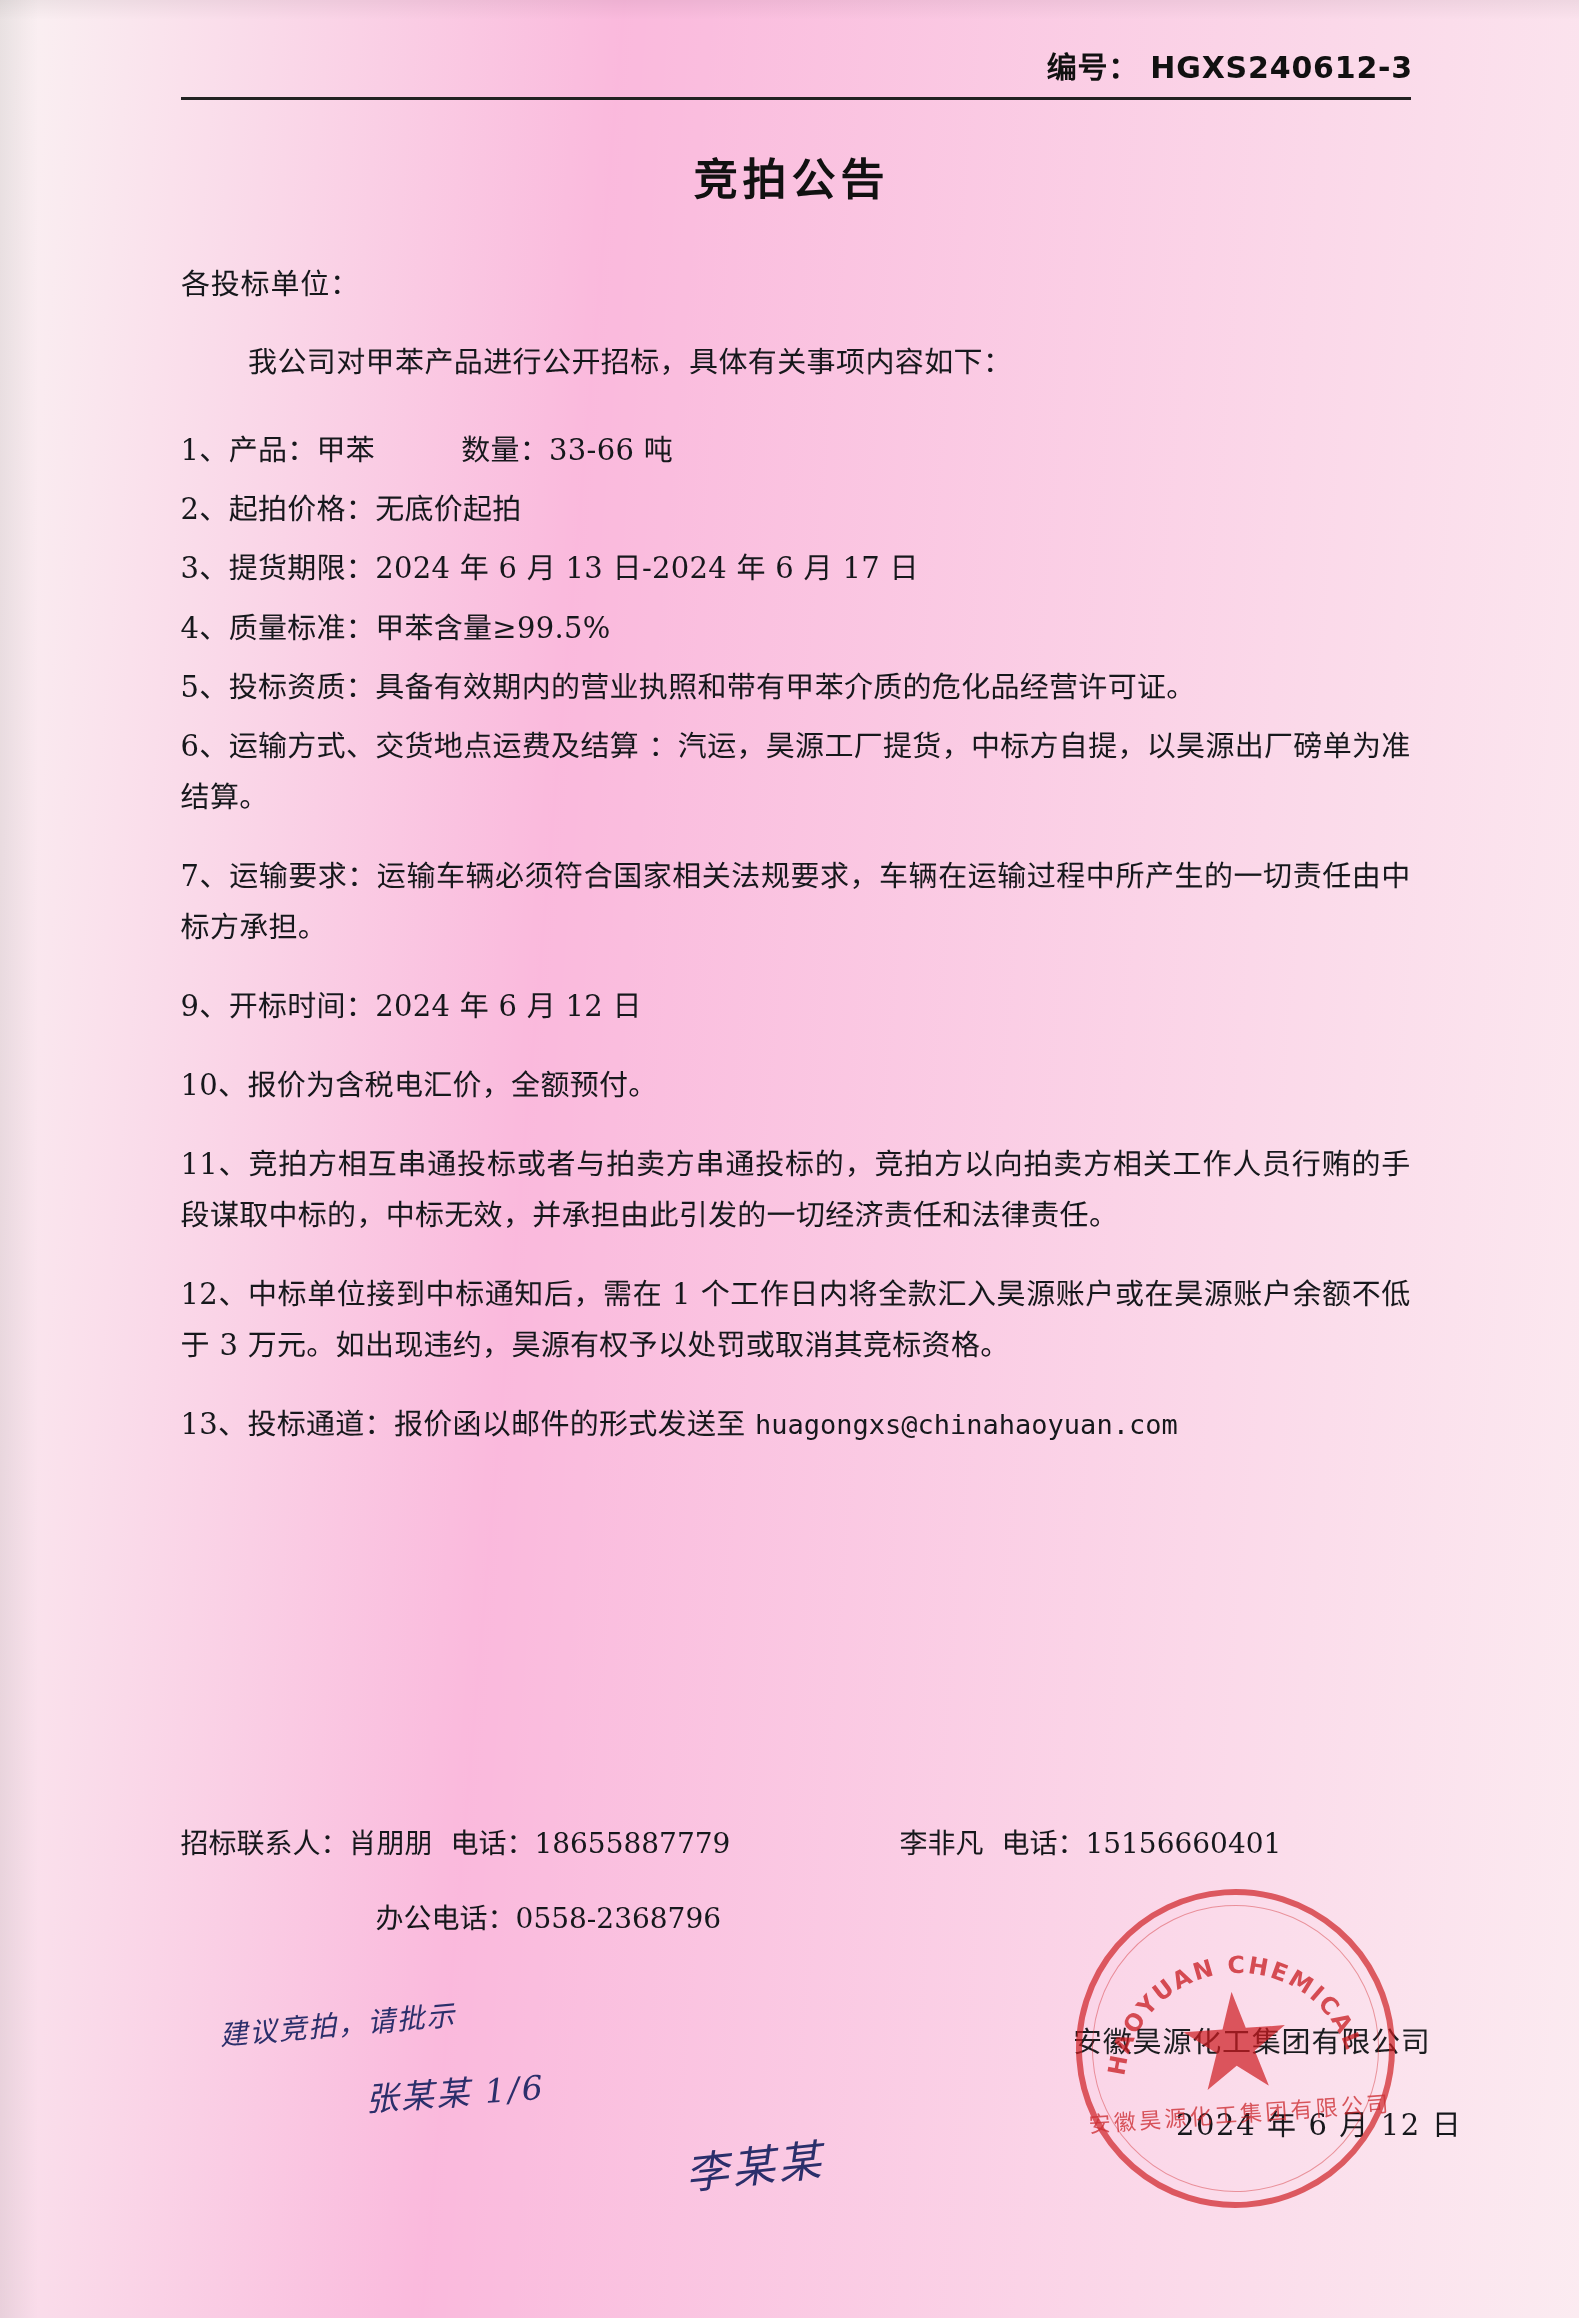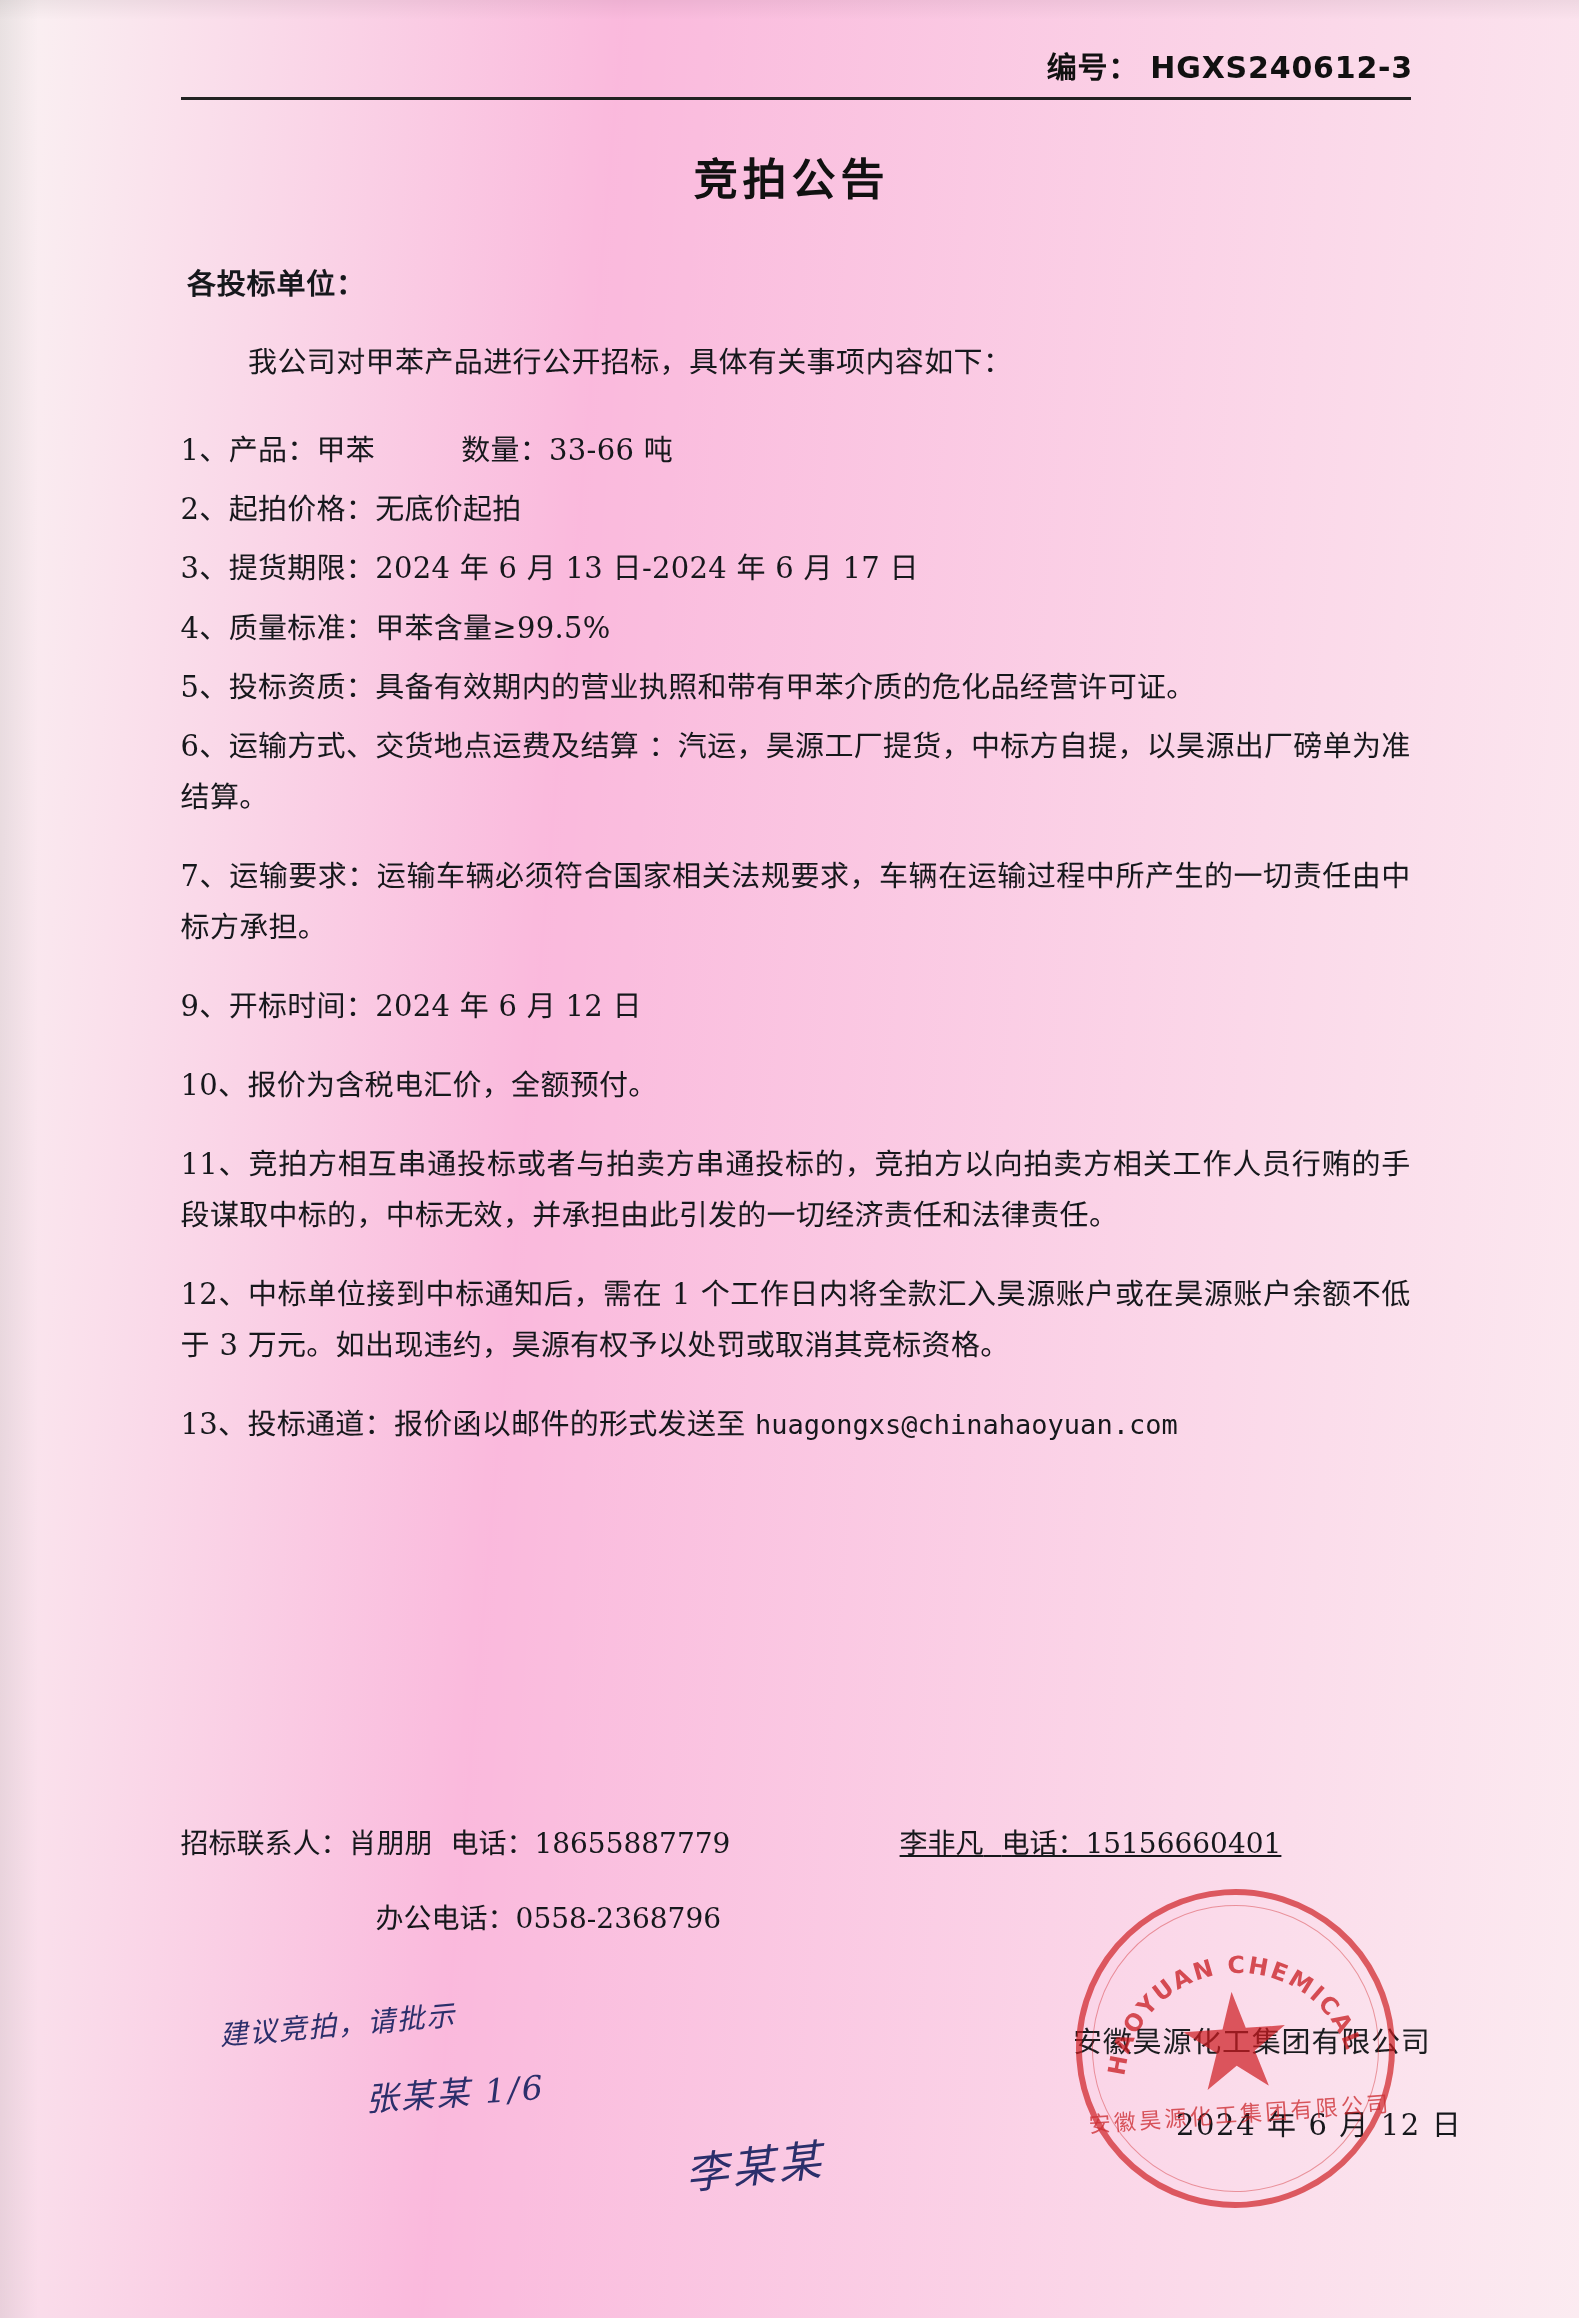--- a/index.html
+++ b/index.html
@@ -75,23 +75,23 @@
     font-family: "DejaVu Sans", "Liberation Sans", sans-serif;
     font-weight: bold;
     font-size: 44px;
     letter-spacing: 4.9px;
     color: #111;
   }
 
   .salutation {
     position: absolute;
     top: 260px;
-    left: 17px;
-    font-size: 29px;
-    font-weight: 700;
+    left: 11px;
+    font-size: 29px;
+    font-weight: 400;
     letter-spacing: 0.8px;
   }
 
   .lead {
     position: absolute;
     top: 338px;
     left: 78px;
     font-size: 29px;
     letter-spacing: 0.4px;
   }
@@ -130,21 +130,21 @@
     left: 10.6px;
     width: 1230px;
     font-size: 28px;
     line-height: 47px;
   }
   .contact-row {
     position: relative;
     height: 47px;
   }
   .contact-left { position: absolute; left: 0; top: 0; white-space: nowrap; }
-  .contact-right { position: absolute; left: 719px; top: 0; white-space: nowrap; text-decoration: underline; }
+  .contact-right { position: absolute; left: 719px; top: 0; white-space: nowrap; }
   .office-row {
     position: absolute;
     left: 195px;
     top: 75px;
     white-space: nowrap;
     font-size: 28px;
   }
 
   
   .company-name {

